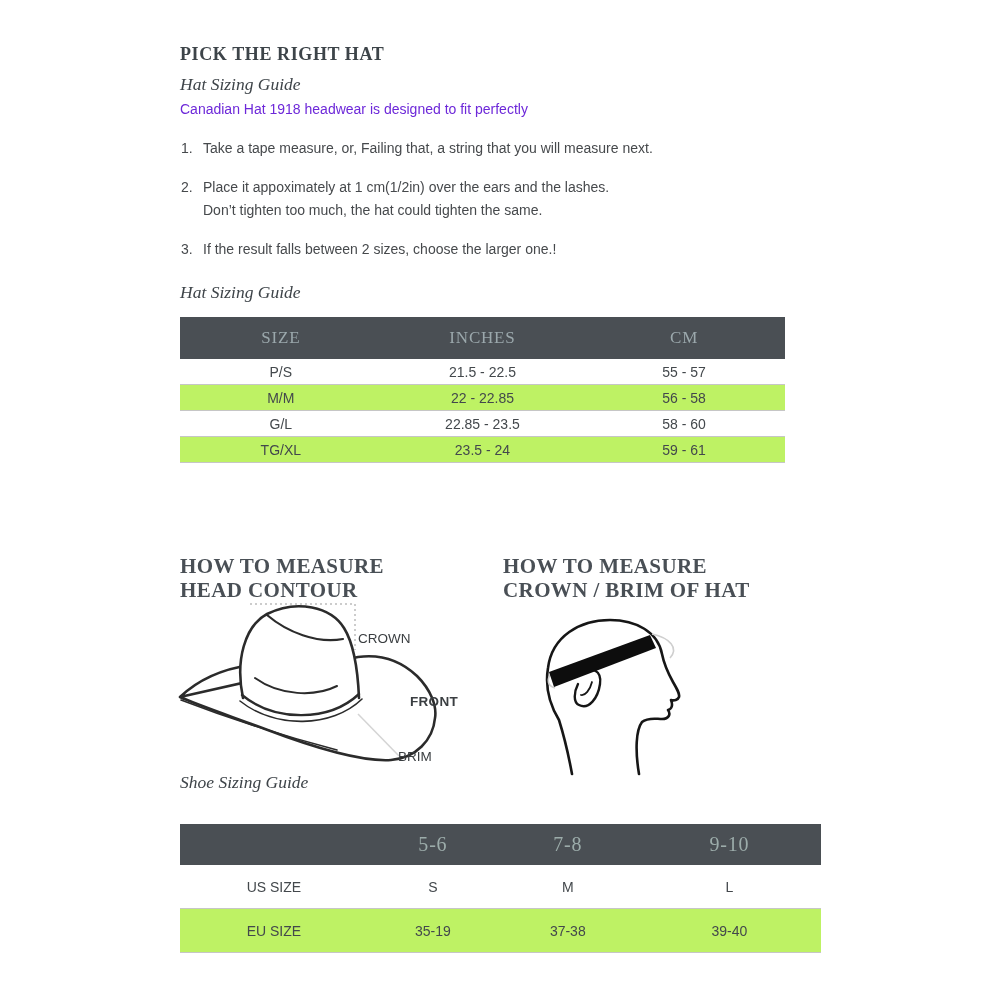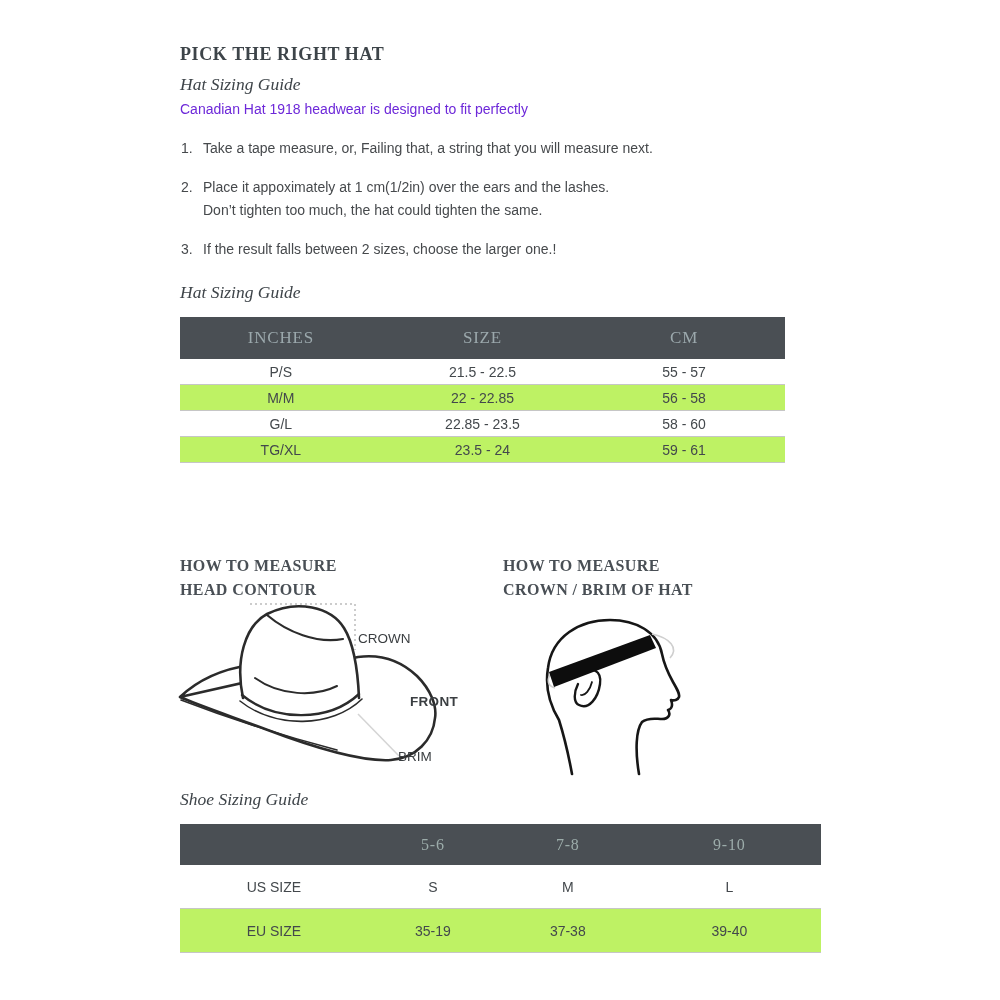--- a/index.html
+++ b/index.html
@@ -18,33 +18,33 @@
   .step-lines{}
 
   
   .hat-table{width:605px;}
   .shoe-table{width:641px;}
   .tbl-header{display:flex;align-items:center;background:#4a4f54;}
   .hat-table .tbl-header{height:42px;}
   .shoe-table .tbl-header{height:41px;}
   .tbl-header .cell{font-family:"Liberation Serif","DejaVu Serif",serif;font-size:17px;
                     letter-spacing:0.8px;color:#9ba8ac;text-align:center;}
-  .shoe-table .tbl-header .cell{color:#9cacaa;font-size:16px;}
+  .shoe-table .tbl-header .cell{color:#9cacaa;font-size:20px;}
   .tbl-row{display:flex;align-items:center;background:#ffffff;}
   .hat-table .tbl-row{height:25px;}
   .shoe-table .tbl-row{height:43px;}
   .tbl-row.alt{background:#bef264;border-top:1px solid #c6c6c6;border-bottom:1px solid #c6c6c6;}
   .tbl-row .cell{font-size:14px;color:#43484c;text-align:center;}
   .hat-table .cell{width:33.33%;}
   .shoe-table .c0{width:29.3%;}
   .shoe-table .c1{width:20.3%;}
   .shoe-table .c2{width:21.8%;}
   .shoe-table .c3{width:28.6%;}
 
-  .measure-heading{font-family:"Liberation Serif","DejaVu Serif",serif;font-size:16px;
+  .measure-heading{font-family:"Liberation Serif","DejaVu Serif",serif;font-size:21px;
                    font-weight:700;letter-spacing:0.4px;color:#494f55;line-height:24px;}
 
   .diagram-label{font-size:13.5px;color:#3a3e41;}
   .diagram-label.bold{font-weight:700;letter-spacing:0.3px;}
 
   svg{display:block;}
 </style>
 </head>
 <body>
 
@@ -67,22 +67,22 @@
   </div>
   <div class="abs step" style="left:181px;top:238px;">
     <div class="step-num">3.</div>
     <div class="step-lines">If the result falls between 2 sizes, choose the larger one.!</div>
   </div>
 
   <div class="abs italic-heading" style="left:180px;top:282px;">Hat Sizing Guide</div>
 
   <div class="abs hat-table" style="left:180px;top:317px;">
     <div class="tbl-header">
+      <div class="cell">SIZE</div>
       <div class="cell">INCHES</div>
-      <div class="cell">SIZE</div>
       <div class="cell">CM</div>
     </div>
     <div class="tbl-row">
       <div class="cell">P/S</div>
       <div class="cell">21.5 - 22.5</div>
       <div class="cell">55 - 57</div>
     </div>
     <div class="tbl-row alt">
       <div class="cell">M/M</div>
       <div class="cell">22 - 22.85</div>
@@ -145,21 +145,21 @@
       <path d="M48,64 C60,55 70,61 68,74 C66,88 57,100 47,95 C41,92 42,82 46,74" fill="none" stroke="#161616" stroke-width="2.4" stroke-linecap="round"></path>
       <path d="M60,72 C58,80 53,86 49,85" fill="none" stroke="#161616" stroke-width="1.8" stroke-linecap="round"></path>
 
       <path d="M120,24 C138,28 147,38 138,48" fill="none" stroke="#cfcfcf" stroke-width="1.6"></path>
       <path d="M19,64 C14,70 16,76 23,78" fill="none" stroke="#cfcfcf" stroke-width="1.6"></path>
 
       <polygon points="17,62 22,77 124,38 118,25" fill="#0d0d0d"></polygon>
     </svg>
   </div>
 
-  <div class="abs italic-heading" style="left:180px;top:789px;">Shoe Sizing Guide</div>
+  <div class="abs italic-heading" style="left:180px;top:772px;">Shoe Sizing Guide</div>
 
   <div class="abs shoe-table" style="left:180px;top:824px;">
     <div class="tbl-header">
       <div class="cell c0"></div>
       <div class="cell c1">5-6</div>
       <div class="cell c2">7-8</div>
       <div class="cell c3">9-10</div>
     </div>
     <div class="tbl-row">
       <div class="cell c0">US SIZE</div>

